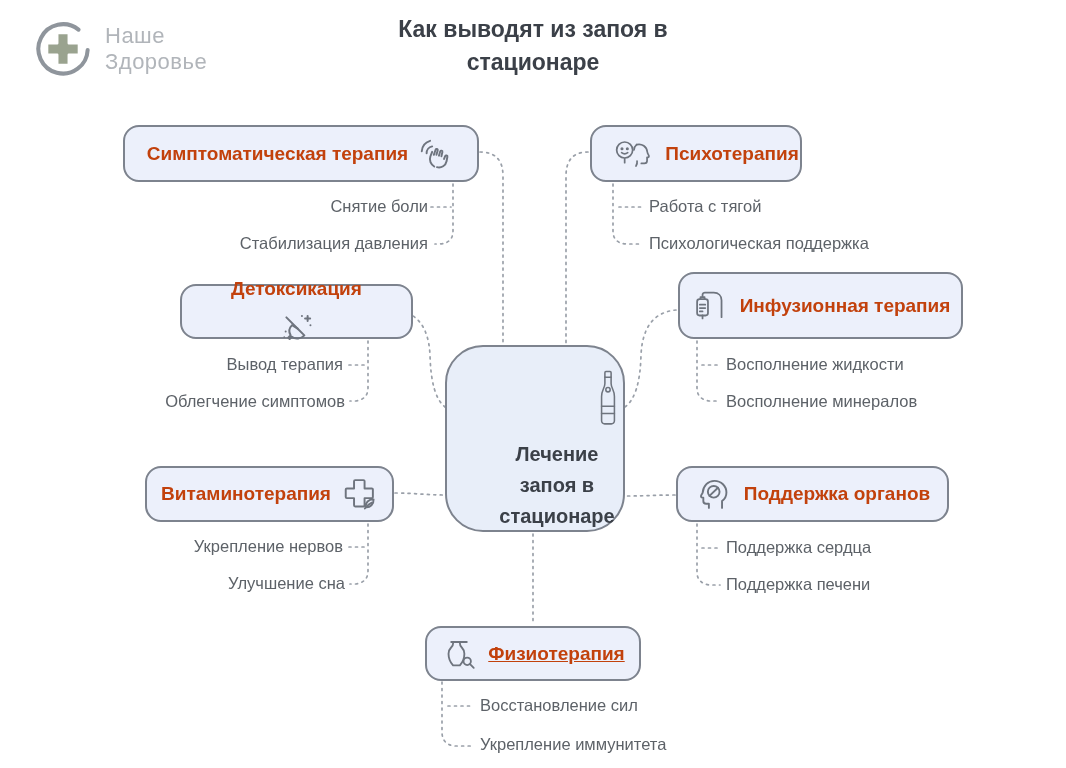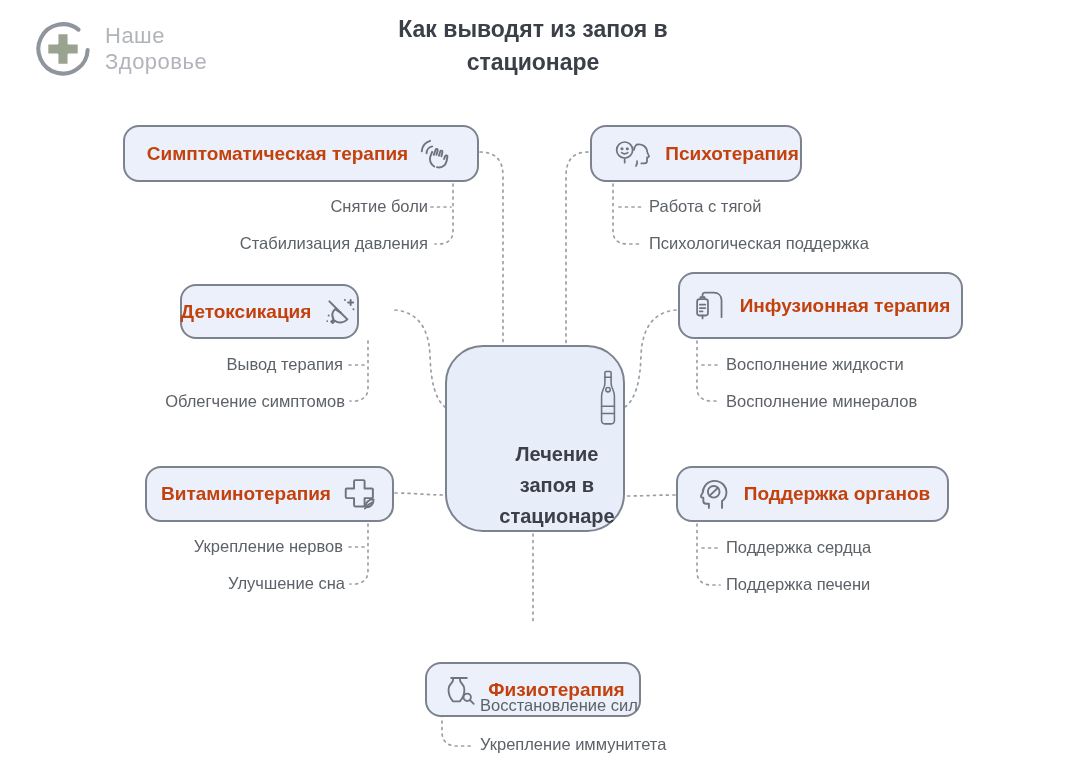--- a/index.html
+++ b/index.html
@@ -122,21 +122,21 @@
         <path d="M5.7,11 Q8,12.8 10.3,11"></path>
         <path d="M8,15.5 v3"></path>
         <path d="M17,5 c4,-1 7.5,1.5 8,5.5 .2,1.6 1.2,2.2 1.2,3.1 0,.7 -.8,.9 -1.4,.9 v2.6 c0,1.1 -.9,2 -2,2 h-2.3"></path>
         <path d="M17,5 c-1.3,1 -1.9,2.4 -2,4"></path>
         <path d="M16.5,21 c.8,-1.2 1,-2.4 .8,-3.6"></path>
       </svg>
     </span>
     <span>Психотерапия</span>
   </div>
 
-  <div class="node" style="left:180px;top:284px;width:179px;height:55px;">
+  <div class="node" style="left:180px;top:284px;width:233px;height:55px;flex-direction:column;">
     <span>Детоксикация</span>
     <span class="bicon">
       <svg width="36" height="34" viewBox="0 0 24 24" fill="none" stroke="#6e747e" stroke-width="1.4" stroke-linecap="round" stroke-linejoin="round">
         <path d="M4.5,4.5 L12.5,12.5"></path>
         <path d="M12.5,12.5 l4.7,4.7 c-2.4,2.5 -6.3,3 -8.8,1 l-1.6,1.6 -1,-1 1.7,-1.7 c-1.6,-2.6 -.9,-5.2 1,-7.1 z"></path>
         <path d="M19.5,3.5 v3.6 M17.7,5.3 h3.6"></path>
         <circle cx="15.5" cy="3.5" r="0.7" fill="#6e747e" stroke="none"></circle>
         <circle cx="21.5" cy="10" r="0.7" fill="#6e747e" stroke="none"></circle>
         <circle cx="4" cy="14.5" r="0.7" fill="#6e747e" stroke="none"></circle>
         <circle cx="3" y="18" cy="18.5" r="0.6" fill="#6e747e" stroke="none"></circle>
@@ -172,21 +172,21 @@
     <span class="bicon">
       <svg width="38" height="36" viewBox="0 0 26 24" fill="none" stroke="#6e747e" stroke-width="1.3" stroke-linecap="round" stroke-linejoin="round">
         <path d="M9.5,21.5 v-2.8 H7.6 c-1.1,0 -1.9,-.8 -1.9,-1.9 v-2.2 c-.8,0 -1.6,-.3 -1.6,-1 0,-.8 .8,-1.6 1.1,-2.3 C5.6,6.2 9,3 13.3,3 c4.6,0 8.2,3.5 8.2,8 0,2.7 -1.3,4.6 -3,5.8 v4.7"></path>
         <circle cx="12.8" cy="10.5" r="4"></circle>
         <path d="M9.9,13.3 L15.7,7.7"></path>
       </svg>
     </span>
     <span>Поддержка органов</span>
   </div>
 
-  <div class="node" style="left:425px;top:662px;width:216px;height:55px;">
+  <div class="node" style="left:425px;top:626px;width:216px;height:55px;text-decoration:underline;">
     <span class="bicon">
       <svg width="36" height="34" viewBox="0 0 24 24" fill="none" stroke="#6e747e" stroke-width="1.3" stroke-linecap="round" stroke-linejoin="round">
         <path d="M6.5,3.5 h11"></path>
         <path d="M8,3.5 c0,2 -.6,3 -1.7,4.1 C5.2,8.7 4.6,10.2 4.6,11.8 c0,4 2.1,7 3.2,8.2 h4.8 c1.1,-1.2 3.2,-4.2 3.2,-8.2 0,-1.6 -.6,-3.1 -1.7,-4.2 C13,6.5 12.5,5.5 12.5,3.5"></path>
         <circle cx="17.8" cy="17.2" r="2.6"></circle>
         <path d="M19.8,19.2 l2.6,2.6"></path>
       </svg>
     </span>
     <span>Физиотерапия</span>
   </div>

